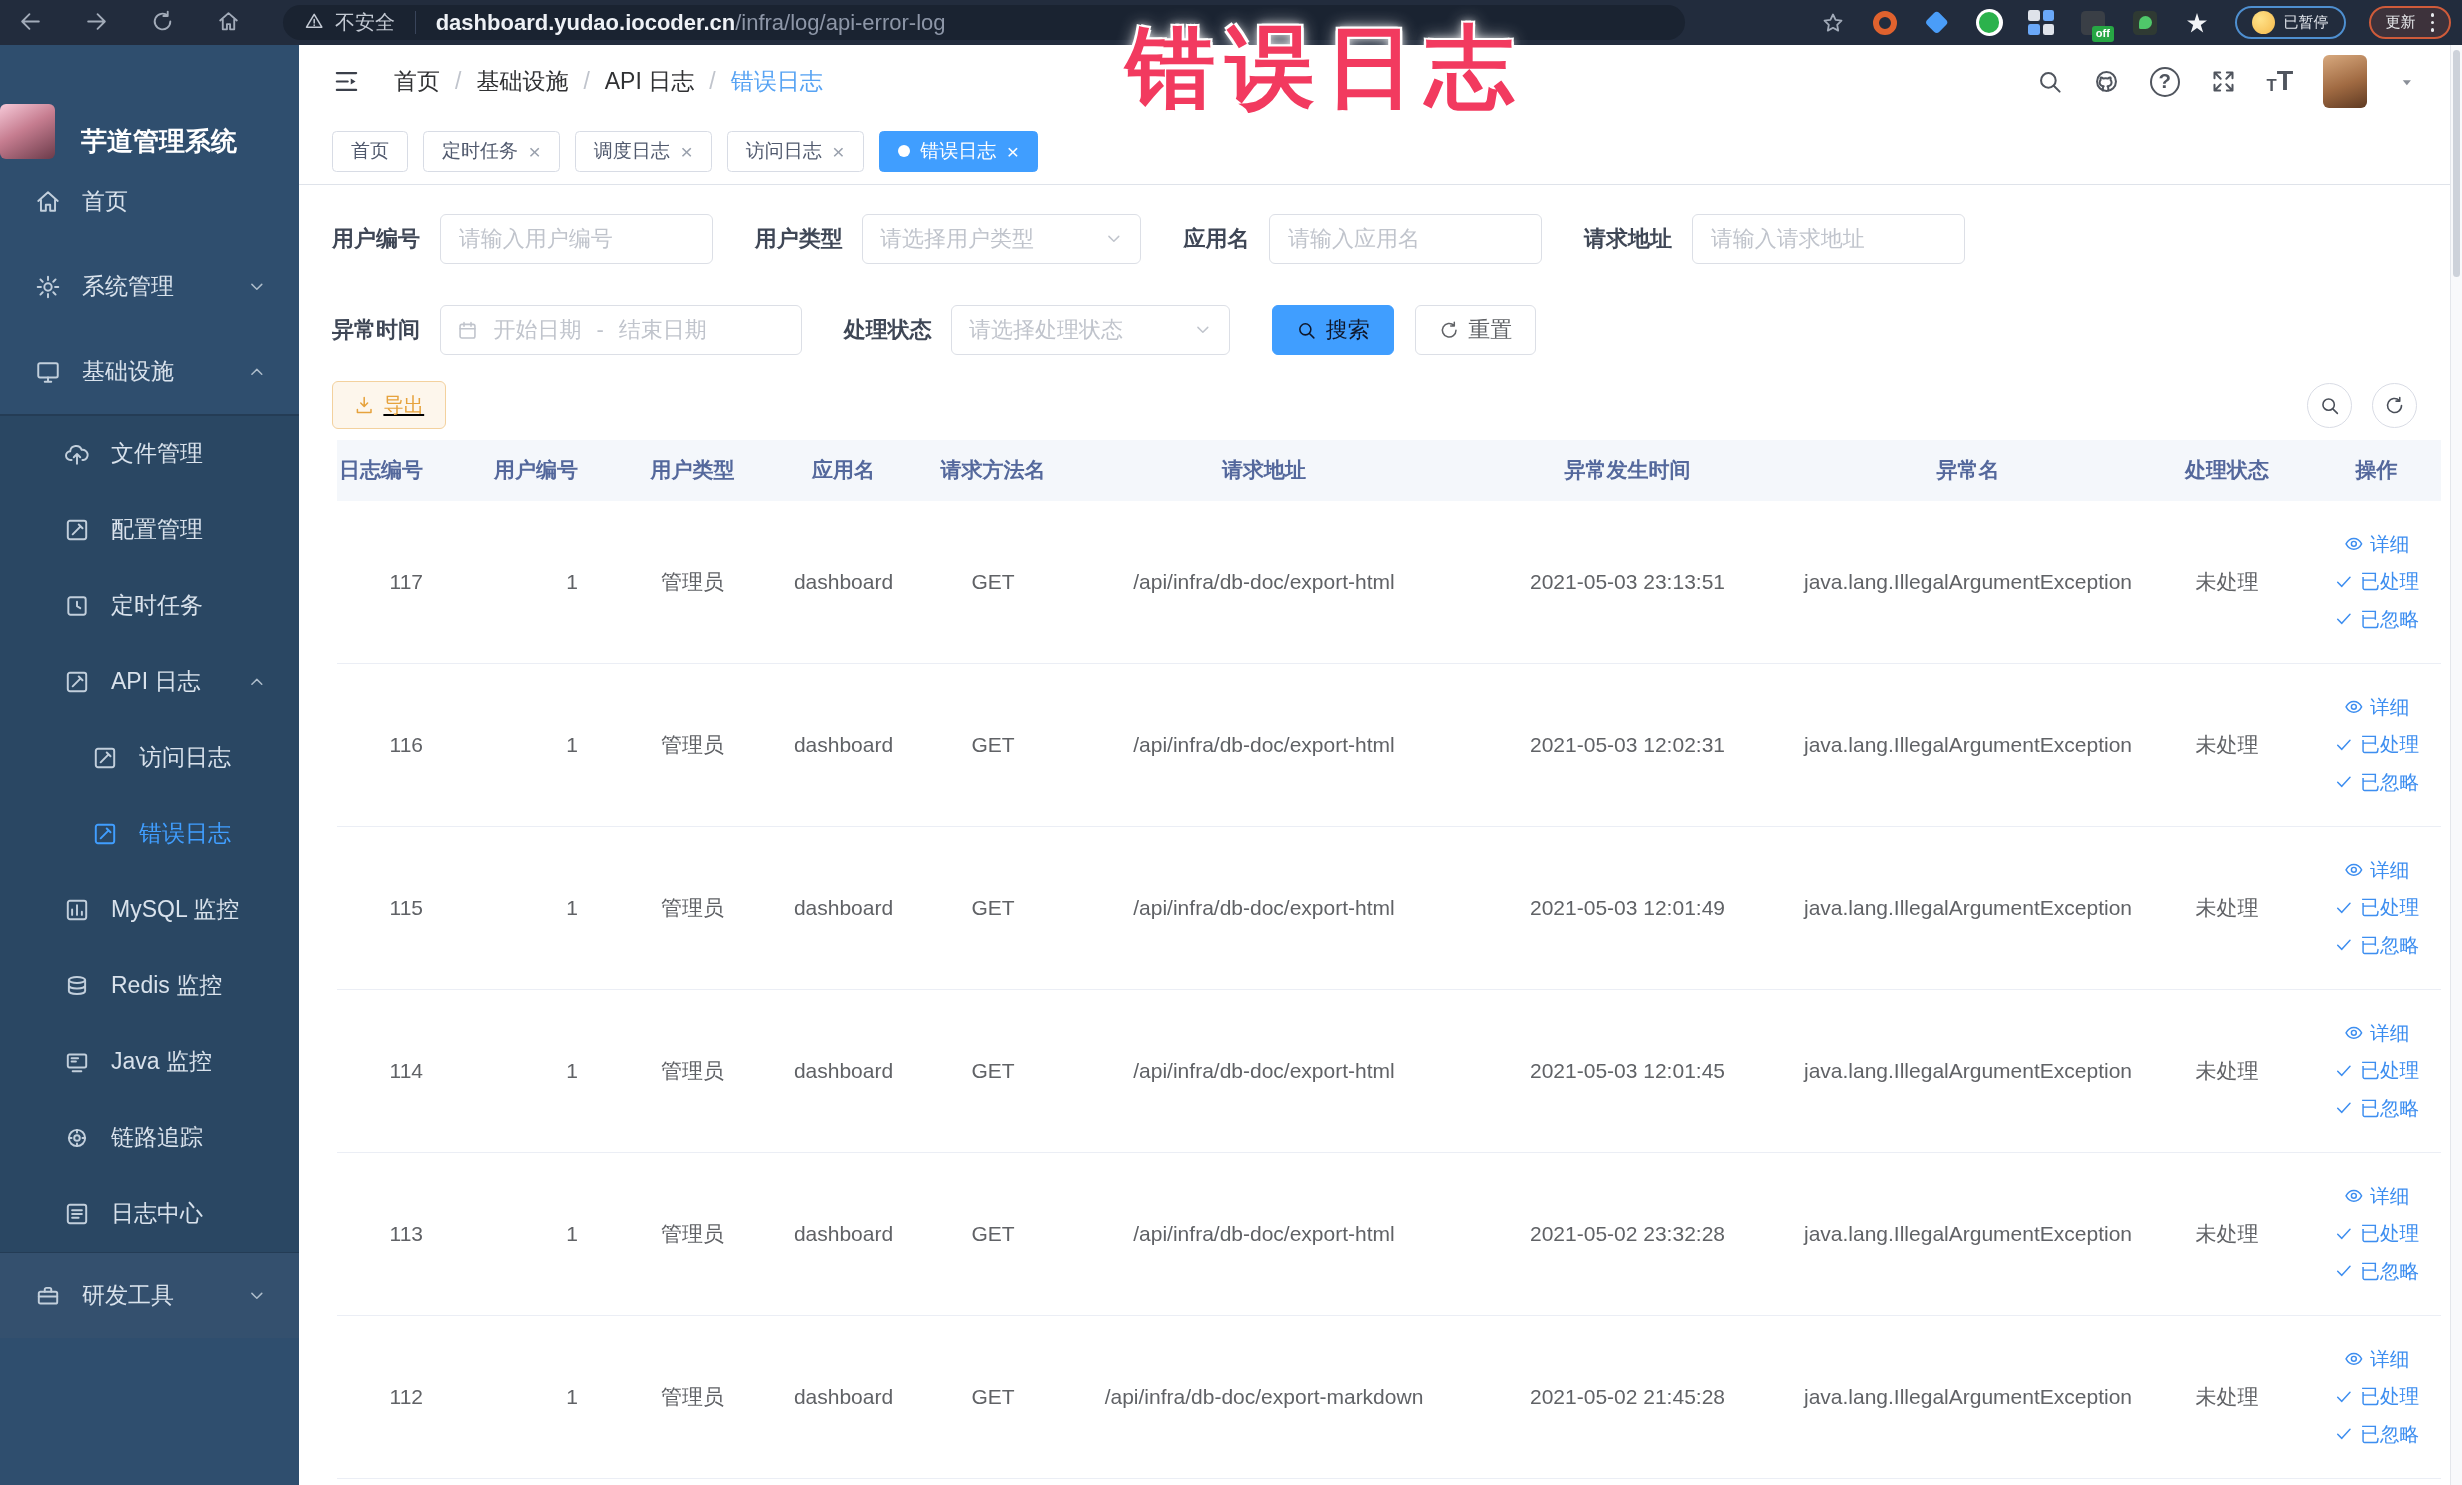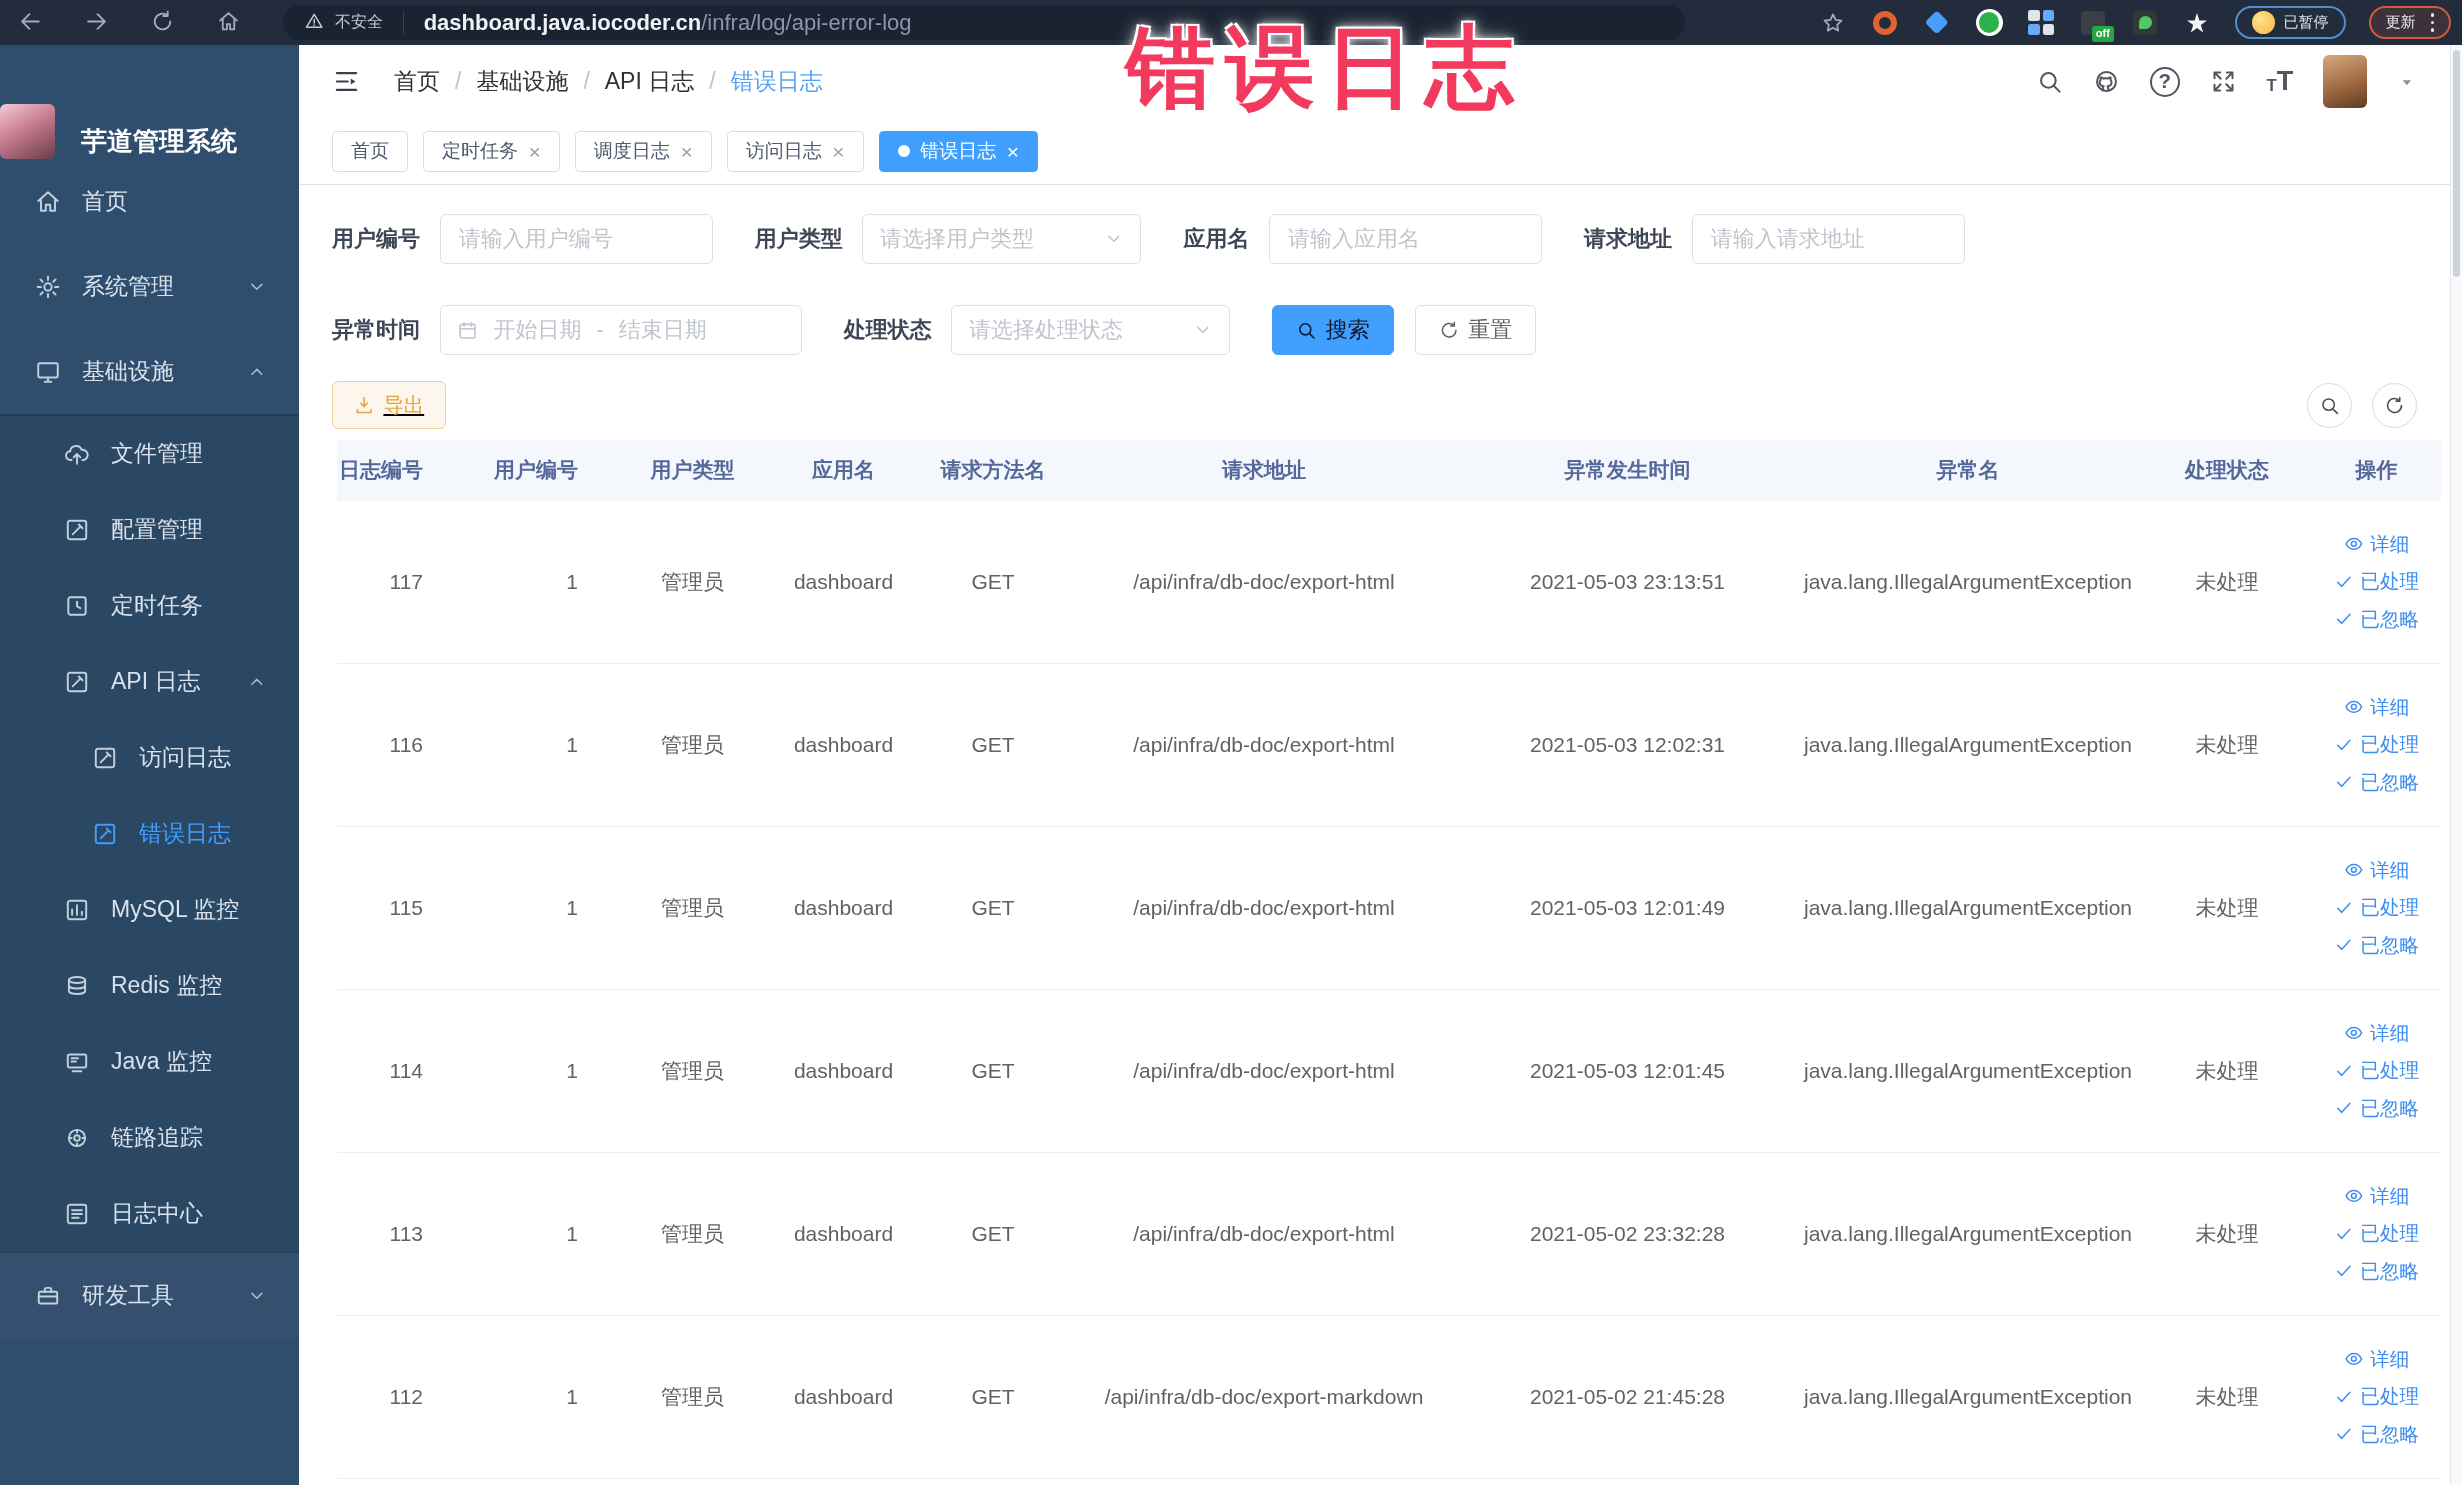--- a/index.html
+++ b/index.html
@@ -5,21 +5,21 @@
   html,body{margin:0;padding:0;}
   body{font-family:"Liberation Sans","DejaVu Sans",sans-serif;background:#fff;}
   .page{position:relative;width:2462px;height:1486px;overflow:hidden;background:#fff;}
 
   
   .browser-bar{position:absolute;top:0;left:0;right:0;height:45px;background:#222c3d;display:flex;align-items:center;padding:0 10.6px 0 18px;box-sizing:border-box;}
   .nav-icons{display:flex;align-items:center;gap:41px;color:#a2abb9;}
   .nav-icons .icn svg{width:25px;height:25px;}
   .url-pill{width:1402px;height:35px;background:#1a2331;border-radius:18px;display:flex;align-items:center;padding:0 21px;gap:10.6px;margin-left:42px;box-sizing:border-box;flex:0 0 auto;}
   .warn svg{width:20.4px;height:20.4px;color:#c3c9d3;}
-  .sec-label{color:#c3c9d3;font-size:16px;}
+  .sec-label{color:#c3c9d3;font-size:20px;}
   .pill-sep{width:1.5px;height:23px;background:#39445a;margin:0 9px;}
   .url{font-size:22px;color:#8d96a7;white-space:nowrap;display:flex;}
   .url .domain{color:#eef1f6;font-weight:700;}
   .browser-right{margin-left:auto;display:flex;align-items:center;gap:23px;}
   .ext{width:29px;height:29px;display:flex;align-items:center;justify-content:center;position:relative;}
   .ext svg{width:24px;height:24px;}
   .star-icn{color:#a2abb9;}
   .ext-ring{width:24px;height:24px;border:6.8px solid #e0622e;border-radius:50%;box-sizing:border-box;}
   .ext-kite{width:17.4px;height:17.4px;background:#4a9df8;transform:rotate(45deg);border-radius:3.8px;}
   .ext-green-o{width:27px;height:27px;border-radius:50%;background:#fff;display:flex;align-items:center;justify-content:center;}
@@ -149,21 +149,21 @@
           </svg></span>
     </div>
     <div class="url-pill">
       <span class="warn"><svg viewBox="0 0 24 24" fill="none" stroke="currentColor" stroke-width="1.8" stroke-linecap="round" stroke-linejoin="round">
             <path d="M12 4L21 19H3z"></path>
             <path d="M12 10v4M12 16.6v.4"></path>
           </svg></span>
       <span class="sec-label">不安全</span>
       <span class="pill-sep"></span>
       <span class="url">
-          <span class="domain">dashboard.java.iocoder.cn</span>
+          <span class="domain">dashboard.yudao.iocoder.cn</span>
           <span>/infra/log/api-error-log</span>
         </span>
     </div>
     <div class="browser-right">
       <span class="ext star-icn">
           <svg viewBox="0 0 24 24" fill="none" stroke="currentColor" stroke-width="1.8" stroke-linecap="round" stroke-linejoin="round">
             <path d="M12 3.5l2.6 5.4 5.9.8-4.3 4.1 1 5.8-5.2-2.8-5.2 2.8 1-5.8L3.5 9.7l5.9-.8z"></path>
           </svg>
         </span>
       <span class="ext">

